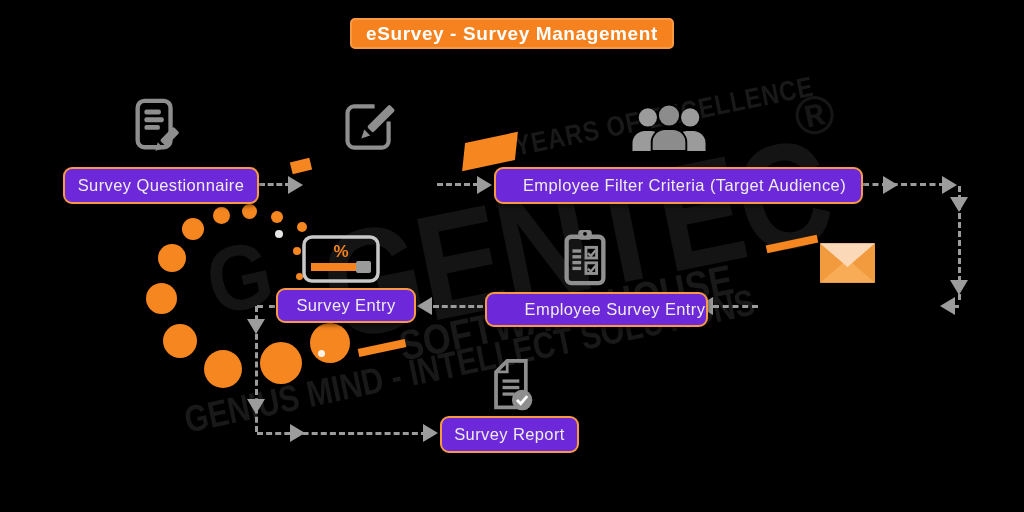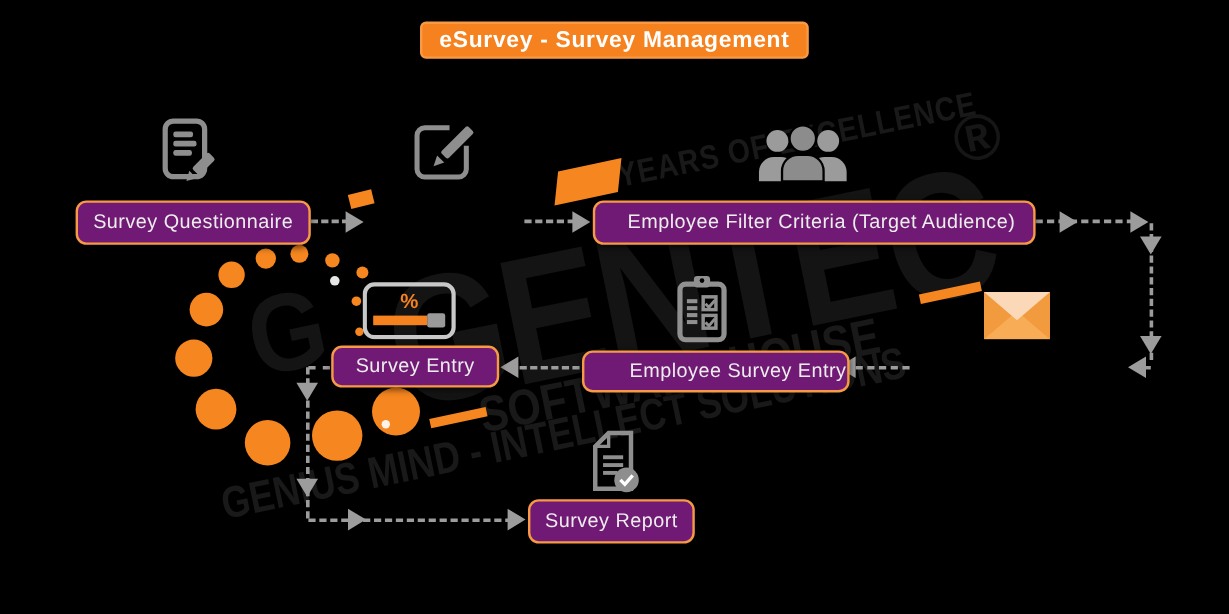--- a/index.html
+++ b/index.html
@@ -21,21 +21,21 @@
   .ah-left{position:absolute;z-index:2;width:0;height:0;
            border-right:15px solid #9C9C9C;border-top:9px solid transparent;border-bottom:9px solid transparent;}
   .ah-down{position:absolute;z-index:2;width:0;height:0;
            border-top:15px solid #9C9C9C;border-left:9px solid transparent;border-right:9px solid transparent;}
 
   
   .ic{position:absolute;z-index:3;}
 
   
   .node{position:absolute;z-index:4;box-sizing:border-box;display:flex;align-items:center;justify-content:center;
-        background:#701a75;border:2px solid #F89A44;border-radius:9px;
+        background:#6d28d9;border:2px solid #F89A44;border-radius:9px;
         color:#EDEDED;font-size:16.5px;letter-spacing:.4px;text-align:center;
         box-shadow:0 2px 5px rgba(0,0,0,.55);}
   .title-box{position:absolute;z-index:5;box-sizing:border-box;display:flex;align-items:center;justify-content:center;
         background:#F5821F;border:2px solid #F89A44;border-radius:5px;
         color:#FFFFFF;font-size:19px;font-weight:bold;letter-spacing:.6px;}
 </style>
 </head>
 <body>
 
 <div class="stage">

